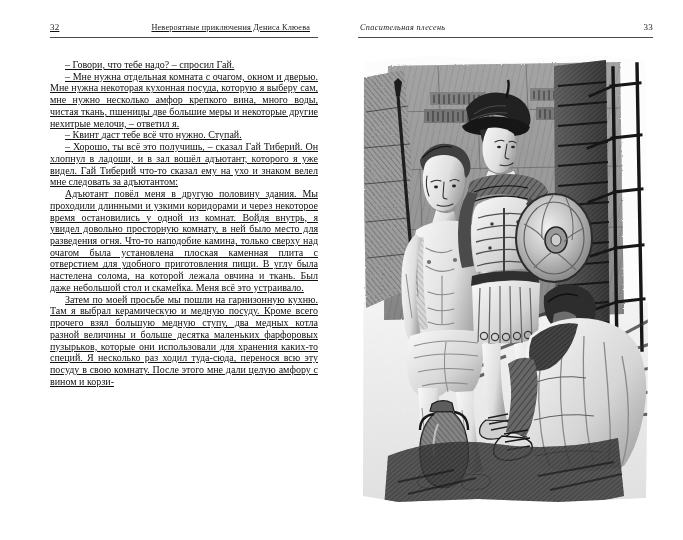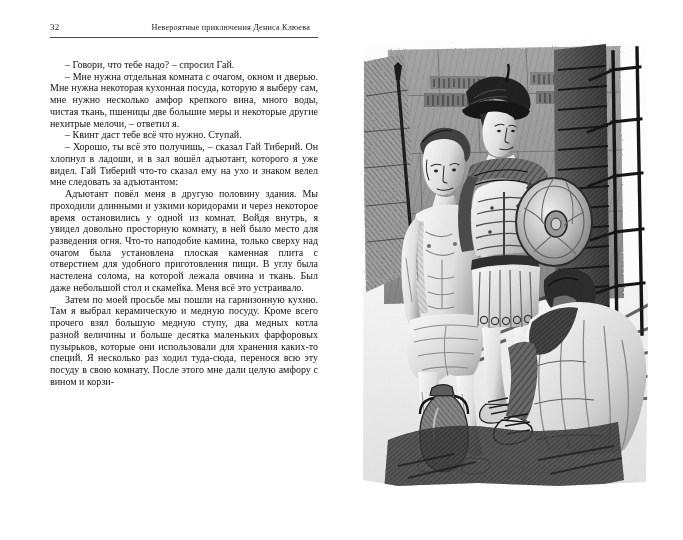--- a/index.html
+++ b/index.html
@@ -23,21 +23,21 @@
     background: #ffffff;
     display: flex;
   }
 
   
   .page {
     position: relative;
     height: 540px;
     box-sizing: border-box;
   }
-  .page-left  { width: 342px; padding: 22px 24px 0 50px; }
+  .page-left  { width: 342px; padding: 22px 24px 0 50px; text-decoration: underline; }
   .page-right { width: 341px; padding: 22px 30px 0 16px; }
 
   
   .runhead {
     position: relative;
     display: flex;
     align-items: baseline;
     font-size: 8.2px;
     letter-spacing: .2px;
     color: #1a1a1a;
@@ -123,20 +123,24 @@
       <p>– Мне нужна отдельная комната с очагом, ок­ном и дверью. Мне нужна некоторая кухонная по­суда, которую я выберу сам, мне нужно несколько амфор крепкого вина, много воды, чистая ткань, пшеницы две большие меры и некоторые другие нехитрые мелочи, – ответил я.</p>
       <p>– Квинт даст тебе всё что нужно. Ступай.</p>
       <p>– Хорошо, ты всё это получишь, – сказал Гай Тиберий. Он хлопнул в ладоши, и в зал вошёл адъ­ютант, которого я уже видел. Гай Тиберий что-то сказал ему на ухо и знаком велел мне следовать за адъютантом:</p>
       <p>Адъютант повёл меня в другую половину здания. Мы проходили длинными и узкими коридорами и через некоторое время остановились у одной из комнат. Войдя внутрь, я увидел довольно про­сторную комнату, в ней было место для разведения огня. Что-то наподобие камина, только сверху над очагом была установлена плоская каменная плита с отверстием для удобного приготовления пищи. В углу была настелена солома, на которой лежала овчина и ткань. Был даже небольшой стол и ска­мейка. Меня всё это устраивало.</p>
       <p>Затем по моей просьбе мы пошли на гарнизон­ную кухню. Там я выбрал керамическую и медную посуду. Кроме всего прочего взял большую мед­ную ступу, два медных котла разной величины и больше десятка маленьких фарфоровых пузырь­ков, которые они использовали для хранения ка­ких-то специй. Я несколько раз ходил туда-сюда, перенося всю эту посуду в свою комнату. После этого мне дали целую амфору с вином и корзи-</p>
     </div>
   </div>
 
   <div class="page page-right">
 
+    <div class="runhead runhead-right">
+      <span class="runhead-title">Спасительная плесень</span>
+      <span class="folio">33</span>
+    </div>
 
     <div class="illo-wrap">
       <svg class="illo" viewBox="0 0 295 452" preserveAspectRatio="xMidYMin meet">
         <defs>
 
           <filter id="rough" x="-10%" y="-10%" width="120%" height="120%">
             <feTurbulence type="fractalNoise" baseFrequency="0.9" numOctaves="3" seed="7" result="n"></feTurbulence>
             <feDisplacementMap in="SourceGraphic" in2="n" scale="2.2" xChannelSelector="R" yChannelSelector="G"></feDisplacementMap>
           </filter>
           <filter id="grain" x="-5%" y="-5%" width="110%" height="110%">

